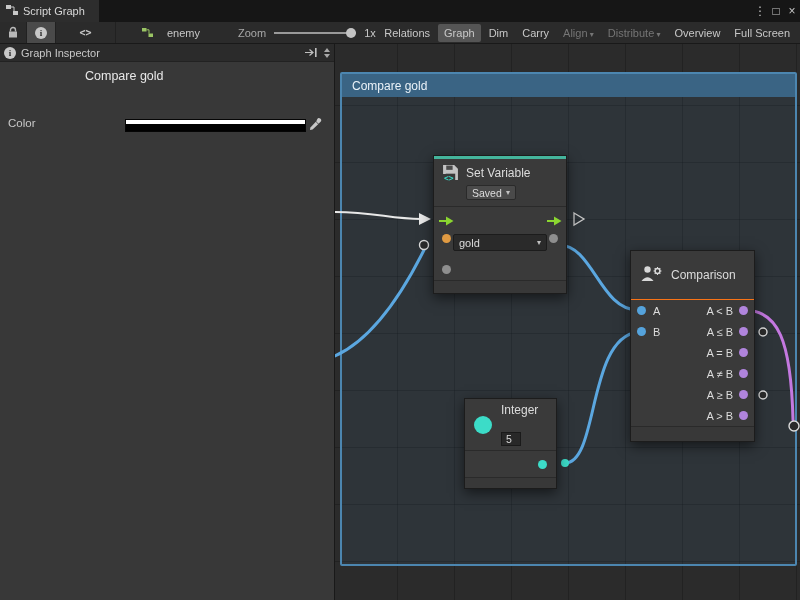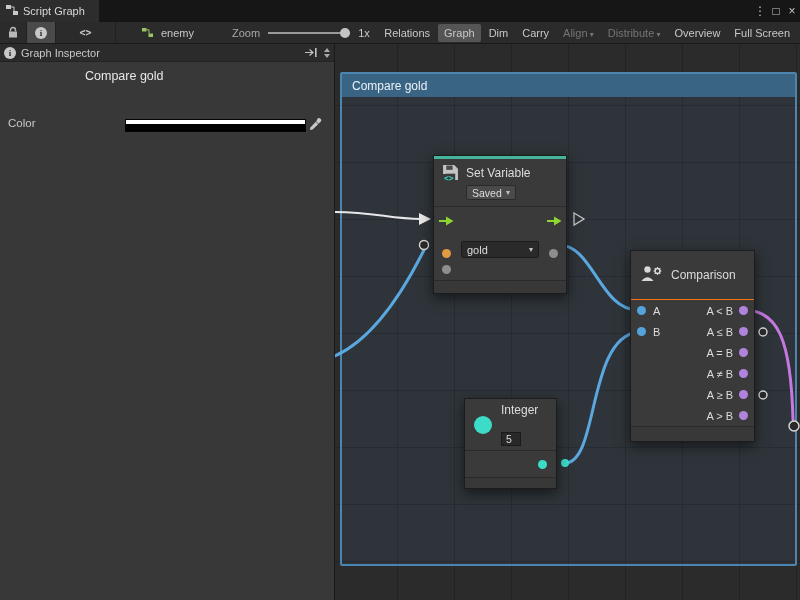--- a/index.html
+++ b/index.html
@@ -18,21 +18,21 @@
   
   .toolbar{position:absolute;left:0;top:22px;width:800px;height:22px;background:#2B2B2B;
     border-bottom:1px solid #191919;display:flex;align-items:center;font-size:11px;color:#C8C8C8}
   .tb-cell{height:21px;display:flex;align-items:center;justify-content:center;
     border-right:1px solid #212121;padding:0 8px}
   .tb-cell.pressed{background:#4A4A4A}
   .circle-i{display:inline-flex;width:12px;height:12px;border-radius:50%;background:#C8C8C8;
     color:#2B2B2B;font-size:9px;font-weight:bold;align-items:center;justify-content:center;
     font-family:"Liberation Serif",serif}
   .code-glyph{font-family:"DejaVu Sans Mono",monospace;font-size:10px;font-weight:bold;color:#C8C8C8}
-  .graph-name{display:flex;align-items:flex-end;gap:8px;margin-left:26px}
+  .graph-name{display:flex;align-items:flex-end;gap:14px;margin-left:26px}
   .zoom-wrap{display:flex;align-items:center;gap:8px;margin-left:38px;color:#A8A8A8}
   .slider{position:relative;width:82px;height:14px}
   .slider-track{position:absolute;left:0;right:0;top:6.5px;height:1.5px;background:#9A9A9A}
   .slider-handle{position:absolute;left:72px;top:2px;width:10px;height:10px;border-radius:50%;background:#C4C4C4}
   .tb-buttons{margin-left:auto;display:flex;align-items:center;padding-right:3px}
   .tb-btn{padding:3px 6px;margin:8px 1px;border-radius:2px;color:#C8C8C8;cursor:default;white-space:nowrap}
   .tb-btn.selected{background:#555}
   .tb-btn.disabled{color:#757575}
   .tb-btn.caret-btn::after{content:" ▾";font-size:8px}
 
@@ -88,21 +88,21 @@
   .sv-title-row{display:flex;align-items:center;gap:6px;font-size:12px}
   .sv-icon{position:relative;width:18px;height:17px;flex-shrink:0}
   .sv-code{position:absolute;left:1px;bottom:-2px;color:#3CDCC8;font-size:8px;font-weight:bold;
     font-style:normal;font-family:"DejaVu Sans Mono",monospace;background:#3A3A3A;padding:0 1px}
   .dd{background:#4A4A4A;border:1px solid #2A2A2A;border-radius:2px;font-size:10.5px;
     display:flex;align-items:center;padding:0 5px;color:#DCDCDC;cursor:default}
   .dd::after{content:"▾";font-size:8px;margin-left:4px;color:#C0C0C0}
   .sv-scope{margin:4px 6px 0 24px;width:50px;height:15px;justify-content:space-between}
   .sv-row-flow{height:28px;border-top:1px solid #2A2A2A;display:flex;align-items:center;
     justify-content:space-between;padding:0 4px}
-  .sv-row-var{height:24px;display:flex;align-items:flex-end;padding:0 8px;gap:10px}
+  .sv-row-var{height:24px;display:flex;align-items:flex-start;padding:0 8px;gap:2px}
   .var-dd{flex:1;height:17px;background:#2A2A2A;border:1px solid #1C1C1C;font-size:11px}
   .var-dd::after{margin-left:auto}
   .sv-row-dot{height:22px;display:flex;align-items:center;padding:0 8px}
   .sv-footer{height:13px;border-top:1px solid #2A2A2A;background:#383838}
 
   
   .cmp{left:295px;top:206px;width:125px}
   .cmp-header{height:49px;display:flex;align-items:center;gap:8px;padding:0 9px;
     border-bottom:1px solid #f97316;font-size:12px}
   .cmp-row{height:21px;display:flex;align-items:center;padding:0 6px;font-size:11px}

